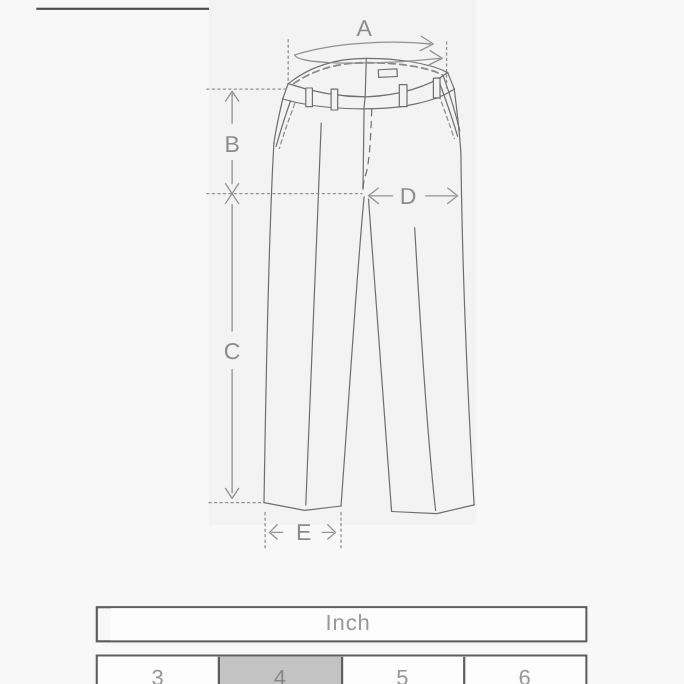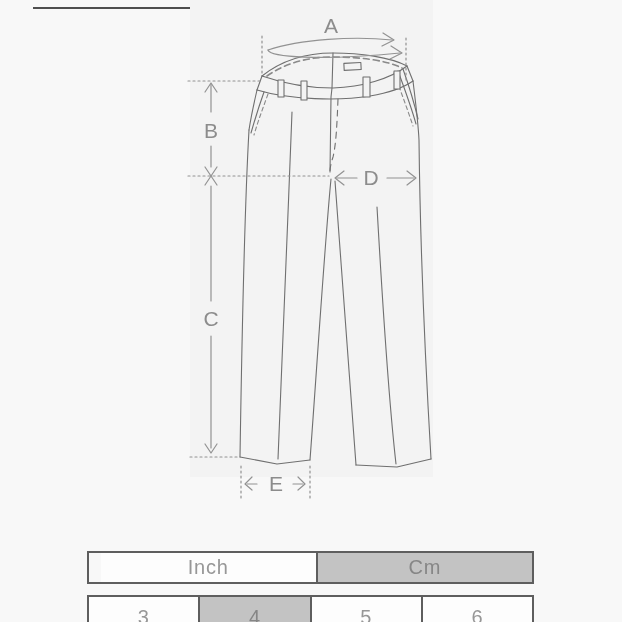--- a/index.html
+++ b/index.html
@@ -154,21 +154,20 @@
       <text x="211" y="138">B</text>
       <text x="211" y="326">C</text>
       <text x="371" y="185">D</text>
       <text x="276" y="491">E</text>
     </g>
   </svg>
 
 
   <div class="unit-row">
     <div class="cell">Inch</div>
-    <div class="cell selected">Cm</div>
   </div>
 
   <div class="size-row">
     <div class="cell">3</div>
     <div class="cell selected">4</div>
     <div class="cell">5</div>
     <div class="cell">6</div>
   </div>
 
 </div>

